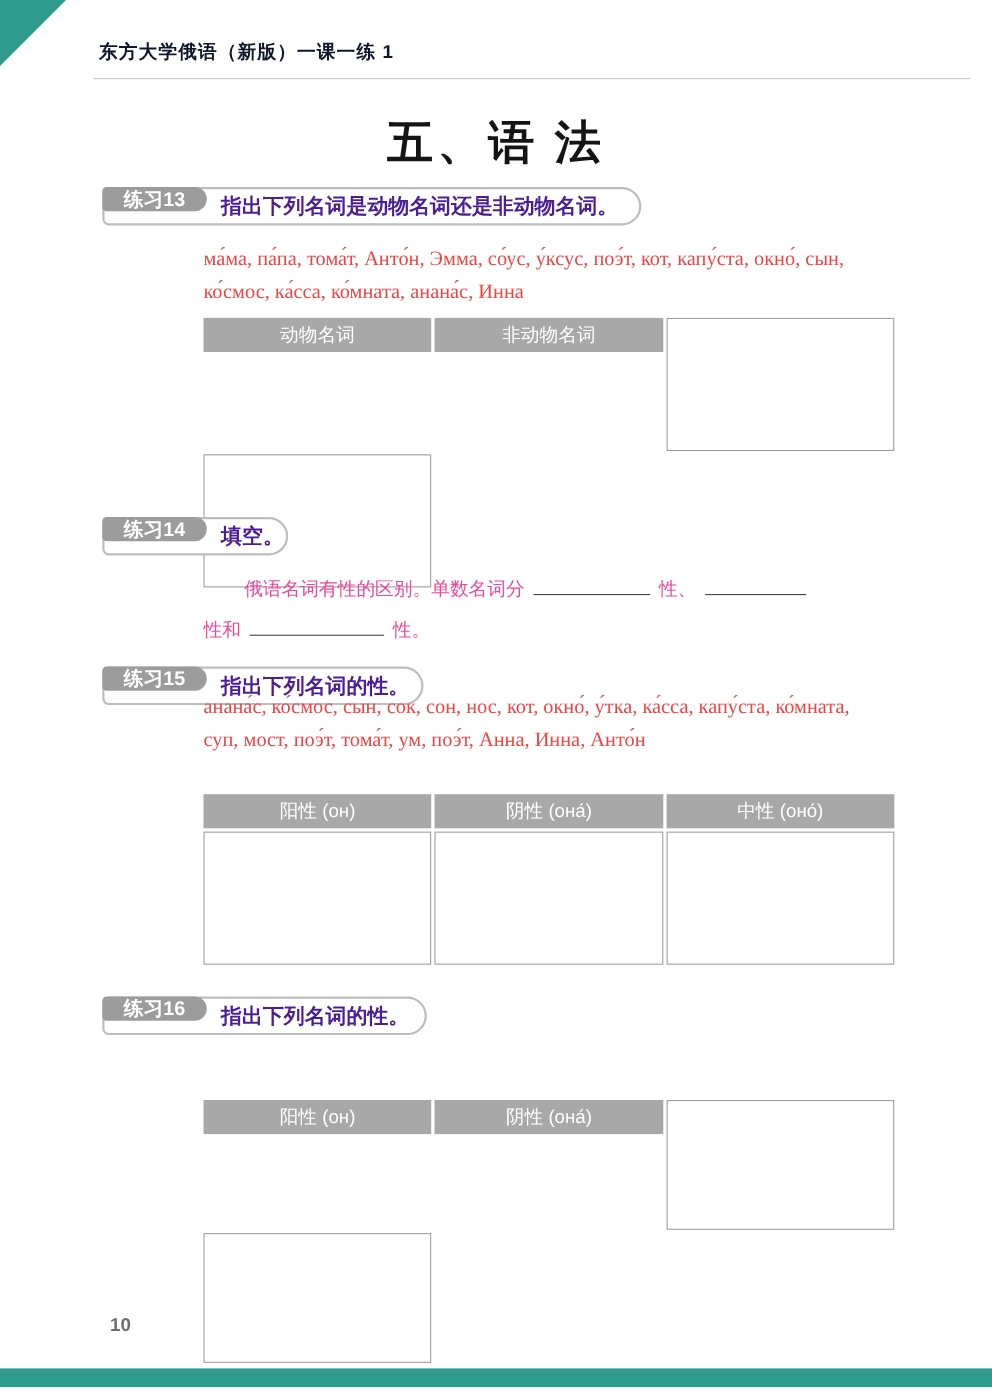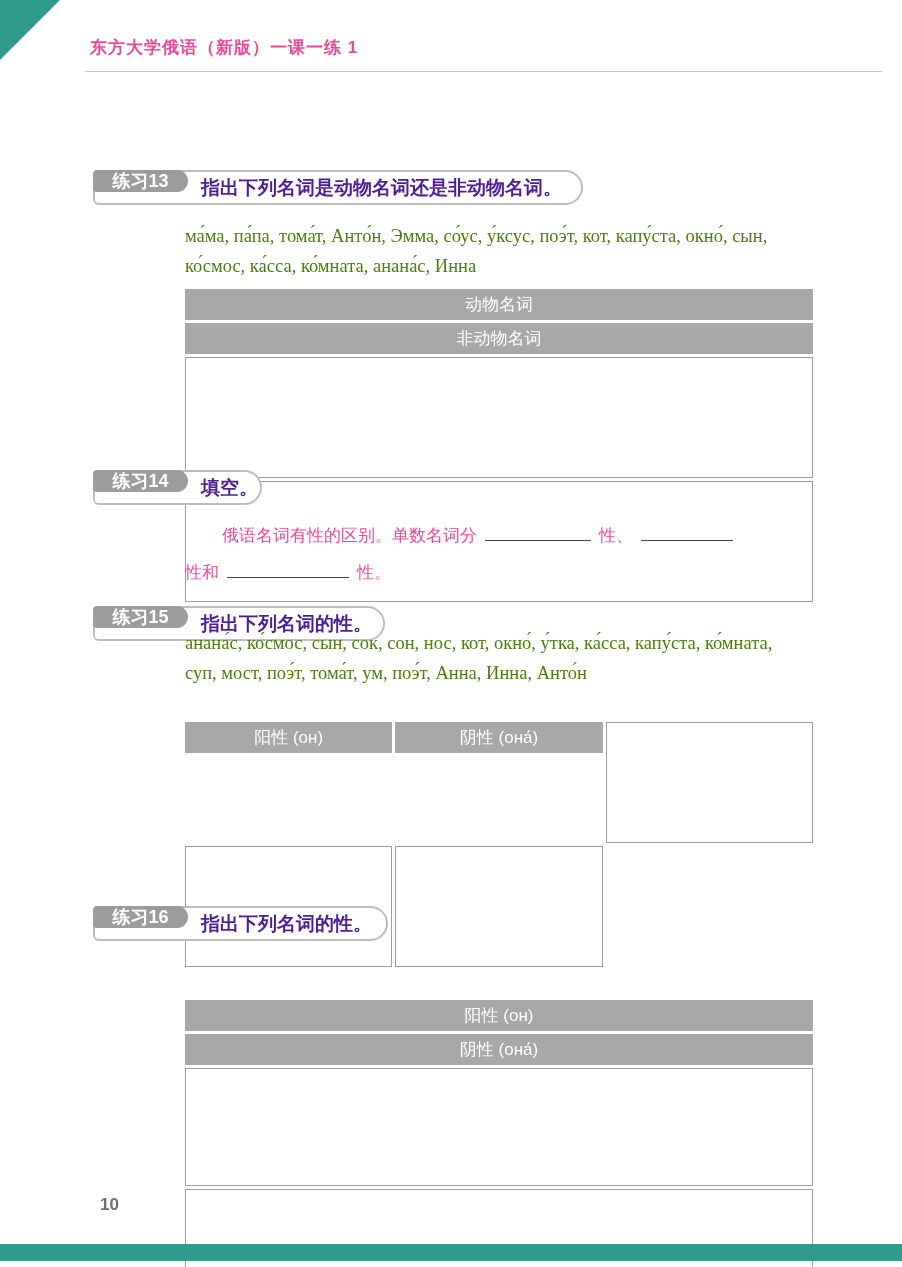--- a/index.html
+++ b/index.html
@@ -3,40 +3,40 @@
 <meta charset="utf-8">
 <style>
   html,body{margin:0;padding:0;background:#ffffff;}
   .page{
     position:relative;width:902px;height:1267px;background:#ffffff;overflow:hidden;
     font-family:"Liberation Sans","DejaVu Sans",sans-serif;margin:0 auto;
   }
   .corner{position:absolute;left:0;top:0;width:0;height:0;
     border-top:60px solid #2e9b8c;border-right:60px solid transparent;}
   .hdr-title{position:absolute;left:90px;top:36px;font-size:17px;font-weight:bold;
-    color:#ec4899;letter-spacing:1px;white-space:nowrap;}
+    color:#0f172a;letter-spacing:1px;white-space:nowrap;}
   .hdr-rule{position:absolute;left:85px;top:71px;width:797px;height:1px;background:#c6c6c6;}
   .page-title{position:absolute;left:0;top:102px;width:100%;text-align:center;
     font-family:"Liberation Serif","DejaVu Serif",serif;font-weight:bold;font-size:42px;
     color:#141414;letter-spacing:4px;margin:0;}
   
   .ex-head{position:absolute;left:93px;height:35px;}
   .ex-pill{position:absolute;left:0;top:0;height:35px;box-sizing:border-box;
     border:2px solid #bdbdbd;border-radius:6px 18px 18px 6px;background:#ffffff;}
   .ex-label{position:absolute;left:0;top:0;width:95px;height:22px;background:#9c9c9c;
     color:#ffffff;font-weight:bold;font-size:18px;display:flex;align-items:center;
     justify-content:center;border-radius:6px 17px 17px 6px;}
   .ex-instr{position:absolute;left:108px;top:0;height:35px;display:flex;align-items:center;
     font-weight:bold;font-size:19px;color:#4c1d95;white-space:nowrap;}
   
   .words{position:absolute;left:185px;font-family:"Liberation Serif","DejaVu Serif",serif;
-    font-size:18.5px;line-height:30px;color:#4d7c0f;white-space:nowrap;}
+    font-size:18.5px;line-height:30px;color:#ef4444;white-space:nowrap;}
   
   .tbl{position:absolute;left:185px;width:628px;display:grid;grid-gap:3px;}
-  .tbl.cols2{grid-template-columns:1fr;}
+  .tbl.cols2{grid-template-columns:1fr 1fr 1fr;}
   .tbl.cols3{grid-template-columns:1fr 1fr 1fr;}
   .tbl .th{background:#a8a8a8;color:#ffffff;font-size:17px;height:31px;
     display:flex;align-items:center;justify-content:center;white-space:nowrap;}
   .tbl .td{border:1px solid #9e9e9e;background:#ffffff;box-sizing:border-box;}
   .tbl .td.h119{height:121px;}
   .tbl .td.h116{height:118px;}
   
   .fill{position:absolute;font-size:17px;color:#ec4899;white-space:nowrap;line-height:24px;}
   .blank{display:inline-block;border-bottom:1.5px solid #454545;height:16px;
     vertical-align:baseline;margin:0 8px;}
@@ -45,20 +45,21 @@
 </style>
 </head>
 <body>
 
 <div class="page">
 
   <div class="corner"></div>
   <div class="hdr-title">东方大学俄语（新版）一课一练 1</div>
   <div class="hdr-rule"></div>
 
+  <h1 class="page-title">五、语 法</h1>
 
   <div class="ex-head" style="top:170px;">
     <div class="ex-pill" style="width:490px;"></div>
     <div class="ex-label">练习13</div>
     <div class="ex-instr">指出下列名词是动物名词还是非动物名词。</div>
   </div>
   <div class="words" style="top:221px;">
     <div>ма́ма, па́па, тома́т, Анто́н, Эмма, со́ус, у́ксус, поэ́т, кот, капу́ста, окно́, сын,</div>
     <div>ко́смос, ка́сса, ко́мната, анана́с, Инна</div>
   </div>
@@ -86,20 +87,21 @@
     <div class="ex-label">练习15</div>
     <div class="ex-instr">指出下列名词的性。</div>
   </div>
   <div class="words" style="top:628px;">
     <div>анана́с, ко́смос, сын, сок, сон, нос, кот, окно́, у́тка, ка́сса, капу́ста, ко́мната,</div>
     <div>суп, мост, поэ́т, тома́т, ум, поэ́т, Анна, Инна, Анто́н</div>
   </div>
   <div class="tbl cols3" style="top:722px;">
     <div class="th">阳性 (он)</div>
     <div class="th">阴性 (она́)</div>
+    <div class="th">中性 (оно́)</div>
     <div class="td h119"></div>
     <div class="td h119"></div>
     <div class="td h119"></div>
   </div>
 
   <div class="ex-head" style="top:906px;">
     <div class="ex-pill" style="width:295px;"></div>
     <div class="ex-label">练习16</div>
     <div class="ex-instr">指出下列名词的性。</div>
   </div>

